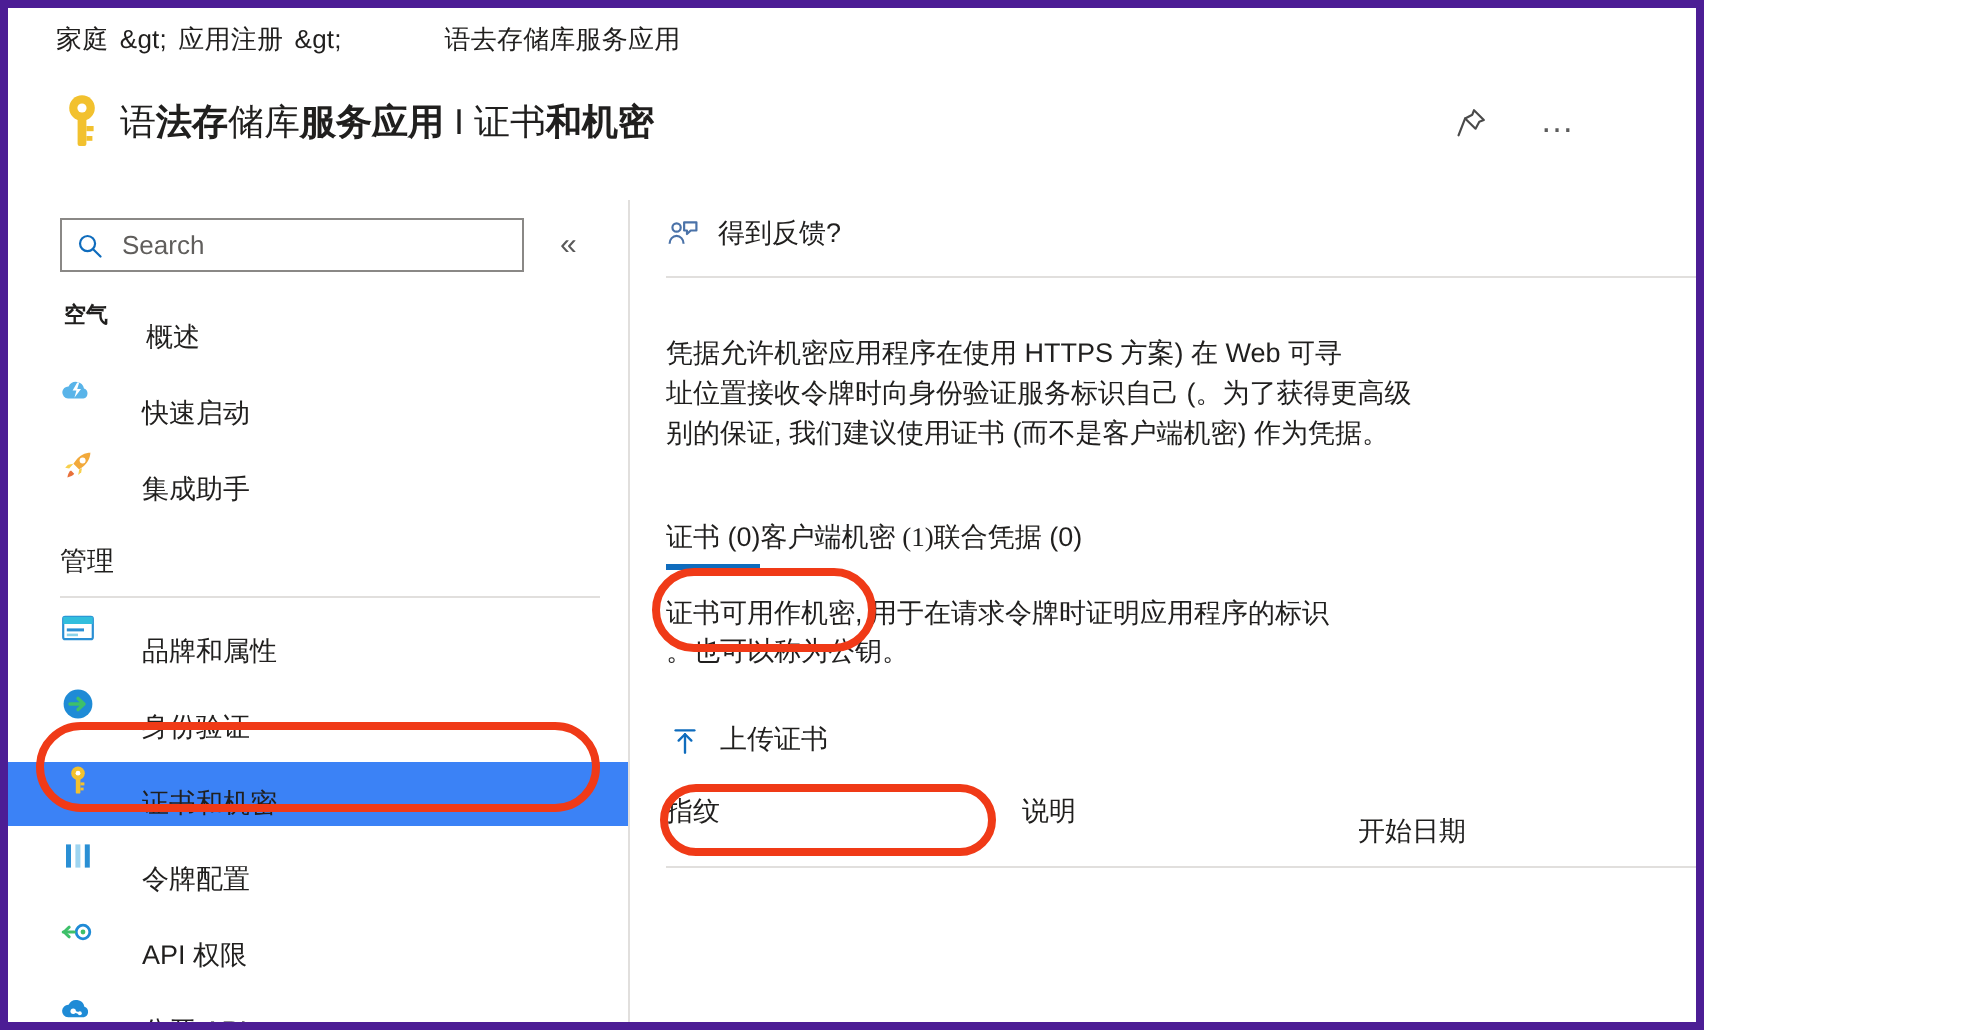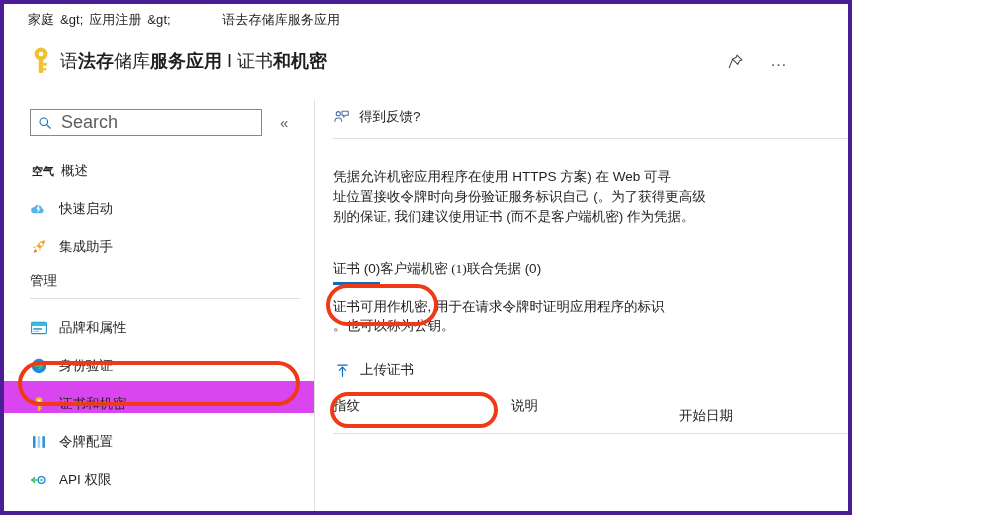--- a/index.html
+++ b/index.html
@@ -93,21 +93,21 @@
     border: 1px solid #8a8886;
     background: #fff;
     display: flex; align-items: center;
     padding: 0 7px;
     cursor: text;
   }
   .search-box svg { flex: 0 0 14px; margin-right: 7px; }
   .search-box input {
     border: 0; outline: 0; width: 100%;
     font-family: "Liberation Sans", sans-serif;
-    font-size: 18px; color: #605e5c; background: transparent;
+    font-size: 13px; color: #605e5c; background: transparent;
   }
   .search-box input::placeholder { color: #605e5c; }
   .collapse-chevron {
     margin-left: 18px;
     font-size: 15px; color: #5a5a5a;
     cursor: pointer; line-height: 1;
     user-select: none;
   }
 
   .nav-list { position: absolute; left: 0; top: 48px; width: 310px; }
@@ -117,28 +117,29 @@
     padding: 0 0 0 26px;
     height: 26px;
     display: flex; align-items: center;
   }
   .nav-section-label.bold { font-weight: 400; }
   .nav-rule {
     height: 1px; background: #e1dfdd;
     margin: 4px 14px 0 26px;
   }
   .nav-item {
-    display: flex; align-items: flex-end;
+    display: flex; align-items: flex-start;
     height: 32px;
     padding-left: 26px;
     cursor: pointer;
     font-size: 13.5px;
     color: #201f1e;
-  }
-  .nav-item.selected { background: #d946ef; }
+    gap: 12px;
+  }
+  .nav-item.selected { background: #3b82f6; }
   .nav-ico {
     width: 18px; height: 18px;
     flex: 0 0 18px;
     margin-right: 11px;
     display: flex; align-items: center; justify-content: center;
   }
   .nav-ico.textual {
     font-size: 11px; color: #201f1e; font-weight: 600;
     width: 26px; flex: 0 0 26px; margin-right: 5px;
   }

